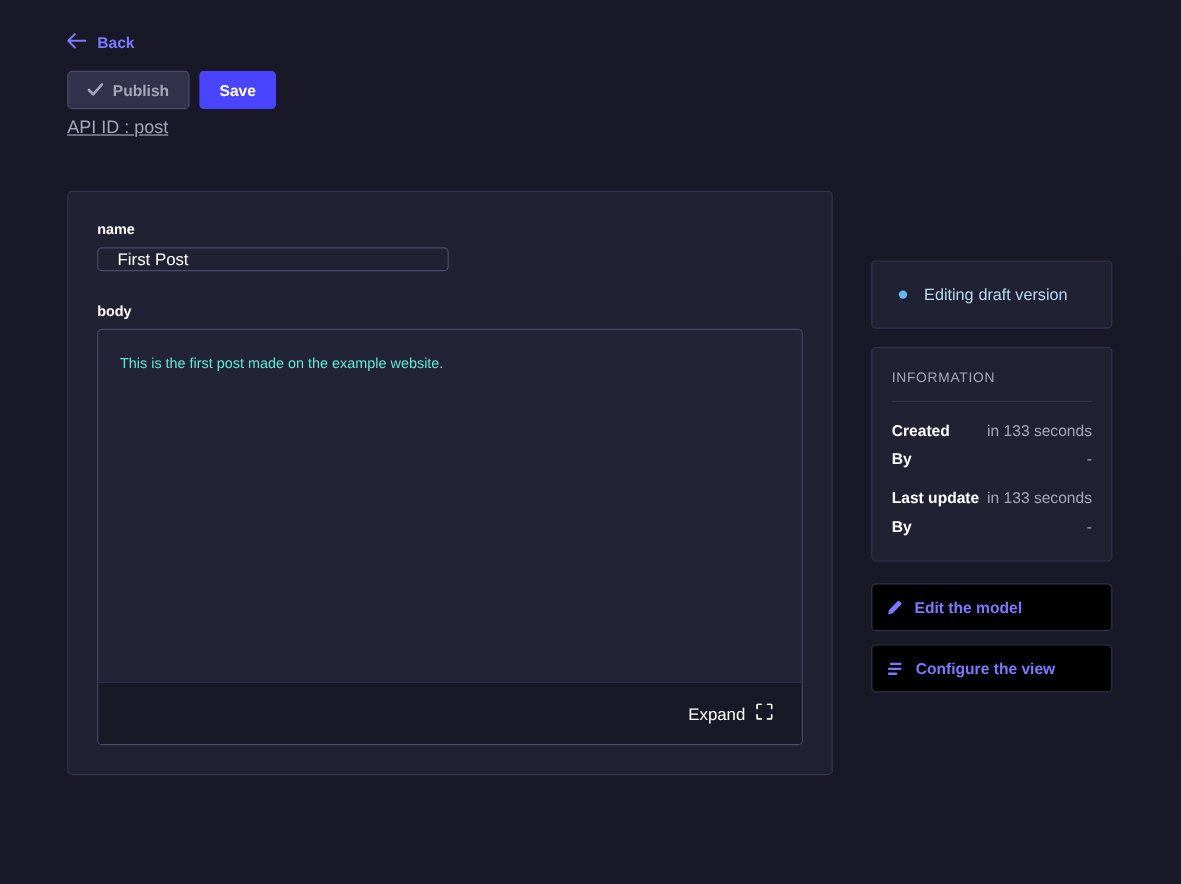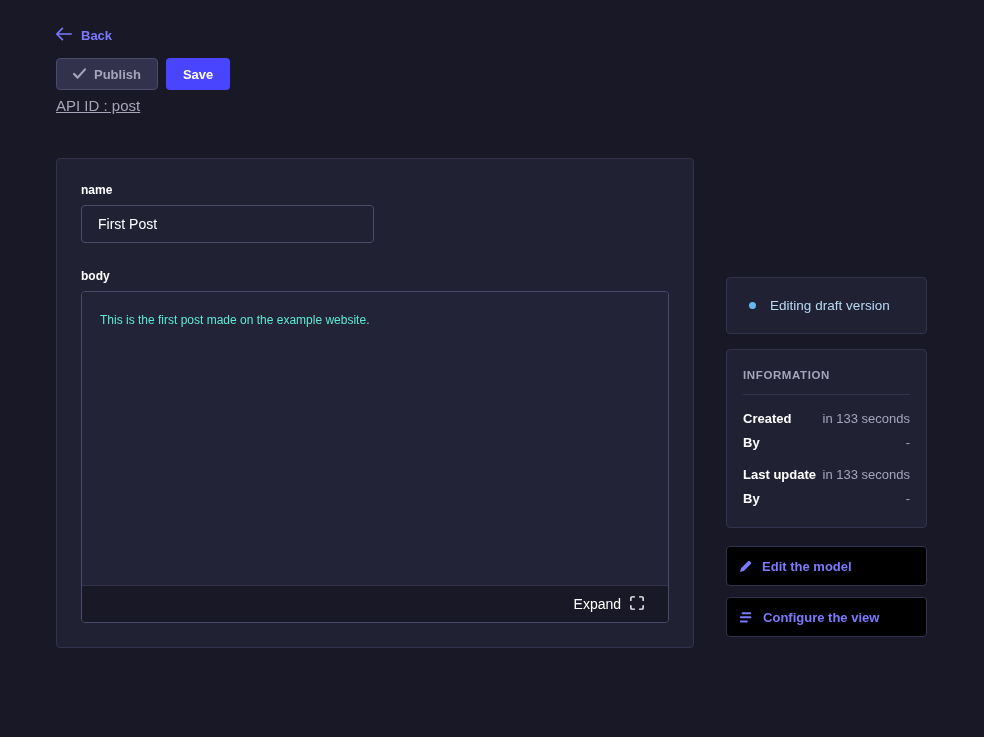--- a/index.html
+++ b/index.html
@@ -32,35 +32,35 @@
     display:inline-flex; align-items:center; gap:8px;
     font-size:13px; font-weight:bold;
     padding:0 16px; cursor:pointer; font-family:inherit;
     border:1px solid transparent;
   }
   .btn-publish { background:#32324d; border-color:#4a4a6a; color:#a5a5ba; }
   .btn-save { background:#4945ff; color:#ffffff; }
   .subtitle { margin-top:7px; color:#a5a5ba; font-size:15px;text-decoration:underline; }
 
   
-  .content { display:flex; gap:32px; margin-top:44px; align-items:flex-end; }
+  .content { display:flex; gap:32px; margin-top:44px; align-items:center; }
 
   .main-card {
     width:650px;
     background:#212134;
     border:1px solid #32324d;
     border-radius:4px;
     padding:24px;
   }
   .field-label {
     display:block; font-size:12px; font-weight:bold; color:#ffffff;
     margin-bottom:8px;
   }
   .text-input {
-    width:293px; height:38px;
+    width:293px; height:20px;
     background:#212134; border:1px solid #4a4a6a; border-radius:4px;
     color:#ffffff; font-size:14px; padding:0 16px;
     font-family:inherit; outline:none;
   }
   .field-body { margin-top:26px; }
 
   
   .editor { border:1px solid #4a4a6a; border-radius:4px; overflow:hidden; }
   .editor-toolbar {
     background:#1d1d2b; padding:6px 9px;
@@ -107,21 +107,21 @@
     background:#212134; border:1px solid #4a4a6a; border-radius:4px;
     color:#ffffff; font-size:13px; font-weight:bold;
     cursor:pointer; font-family:inherit;
   }
   .editor-content {
     background:#232338; height:293px; padding:18px;
     font-size:12px; color:#5eead4; line-height:20px;
   }
   .editor-footer {
     background:#181826; border-top:1px solid #32324d;
-    height:37px;
+    height:52px;
     display:flex; align-items:center; justify-content:flex-end;
     padding:0 24px;
   }
   .expand-btn {
     display:inline-flex; align-items:center; gap:9px;
     background:none; border:none; color:#ffffff;
     font-size:14px; cursor:pointer; font-family:inherit; padding:0;
   }
 
   
@@ -135,21 +135,21 @@
   }
   .draft-dot { width:7px; height:7px; border-radius:50%; background:#66b7f1; margin-right:14px; flex:none; }
   .draft-text { font-size:13.5px; color:#b8d9f2; white-space:nowrap; }
   .draft-text .em { font-weight:normal; margin-left:4px; }
 
   .info-panel {
     background:#212134; border:1px solid #32324d; border-radius:4px;
     padding:19px 16px 16px;
     margin-bottom:18px;
   }
-  .info-title { font-size:11.5px; font-weight:bold; color:#a5a5ba; letter-spacing:0.6px; }
+  .info-title { font-size:11.5px; font-weight:normal; color:#a5a5ba; letter-spacing:0.6px; }
   .info-divider { border:none; border-top:1px solid #32324d; margin:13px 0 12px; }
   .info-row { display:flex; justify-content:space-between; align-items:baseline; line-height:24px; }
   .info-row .label { font-size:13px; font-weight:bold; color:#ffffff; }
   .info-row .value { font-size:13px; color:#a5a5ba; }
   .info-row.spaced { margin-top:8px; }
 
   .side-btn {
     height:40px;
     background:#000000; border:1px solid #32324d; border-radius:4px;
     display:flex; align-items:center; gap:10px;

